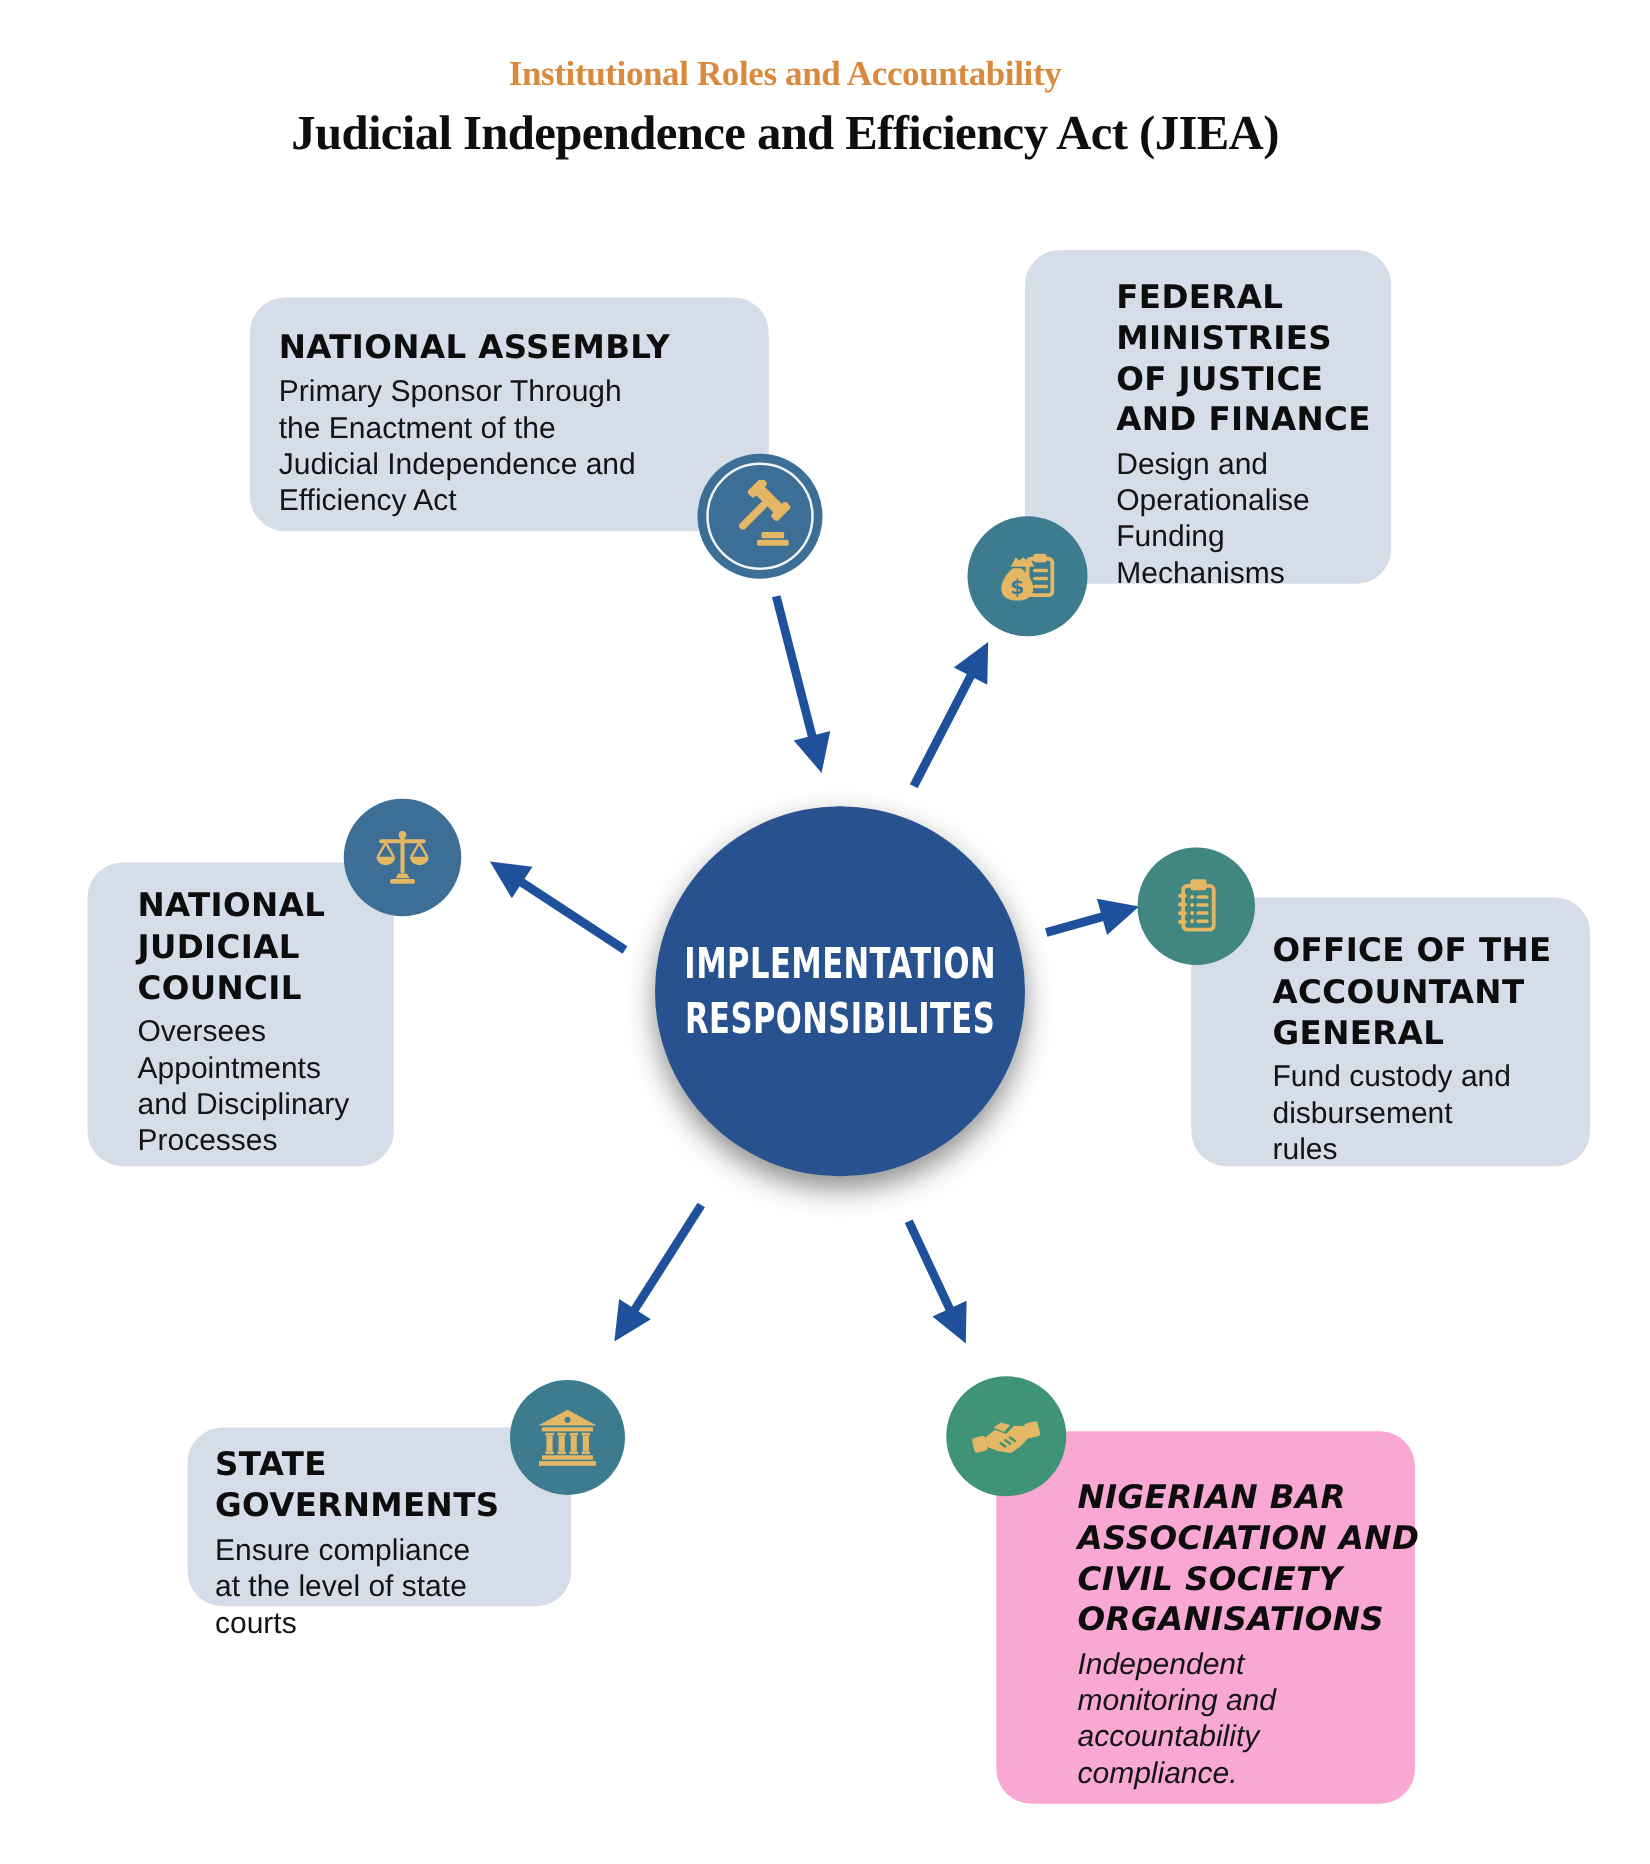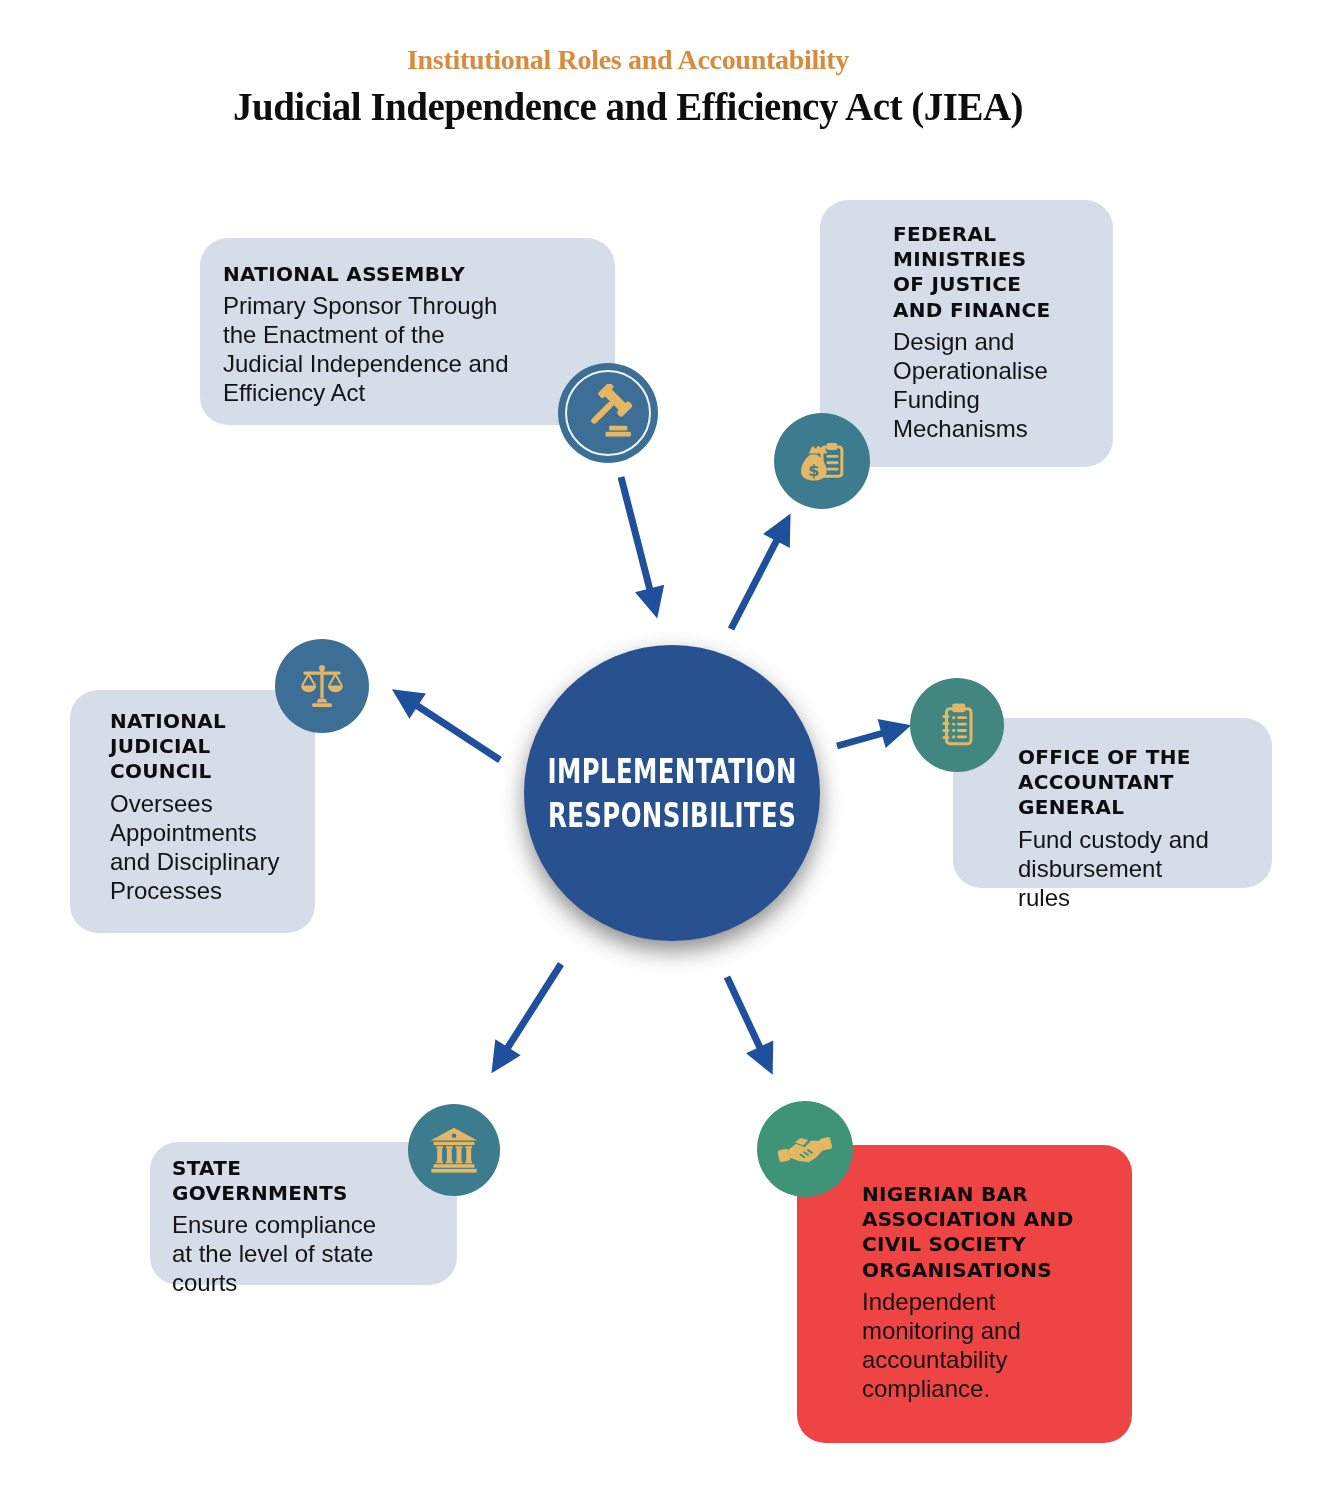--- a/index.html
+++ b/index.html
@@ -18,31 +18,31 @@
     letter-spacing:-0.5px;margin:0;
   }
   
   .arrows{position:absolute;left:0;top:0;pointer-events:none;}
   
   .card{
     position:absolute;border-radius:28px;box-sizing:border-box;
   }
   .card h3{
     margin:0 0 4px 0;font-family:"DejaVu Sans","Liberation Sans",sans-serif;
-    font-weight:bold;font-size:20px;line-height:1.26;color:#0d0d0d;
+    font-weight:bold;font-size:26px;line-height:1.26;color:#0d0d0d;
     letter-spacing:0.3px;white-space:pre-line;width:max-content;
   }
   .card p{
     margin:0;font-size:24px;line-height:1.21;color:#141414;
     white-space:pre-line;width:max-content;
   }
   #card-na{left:200px;top:238px;width:415px;height:187px;padding:24px 18px 0 23px;}
   #card-fm{left:820px;top:200px;width:293px;height:267px;padding:22px 10px 0 73px;}
   #card-njc{left:70px;top:690px;width:245px;height:243px;padding:19px 8px 0 40px;}
-  #card-oag{left:953px;top:718px;width:319px;height:170px;padding:27px 10px 0 65px;}
+  #card-oag{left:953px;top:718px;width:319px;height:215px;padding:27px 10px 0 65px;}
   #card-sg{left:150px;top:1142px;width:307px;height:143px;padding:14px 10px 0 22px;}
   #card-nba{left:797px;top:1145px;width:335px;height:298px;padding:37px 10px 0 65px;}
   
   .badge{
     position:absolute;border-radius:50%;display:flex;align-items:center;justify-content:center;
     z-index:3;
   }
   #badge-na{left:558px;top:363px;width:100px;height:100px;}
   #badge-na .ring{
     position:absolute;inset:7px;border:2.5px solid rgba(255,255,255,0.92);border-radius:50%;
@@ -129,21 +129,21 @@
   </div>
 
   <div class="card" id="card-sg" style="background-color: rgb(213, 221, 233);">
     <h3>STATE
 GOVERNMENTS</h3>
     <p>Ensure compliance
 at the level of state
 courts</p>
   </div>
 
-  <div class="card" id="card-nba" style="background-color: #ef4444;">
+  <div class="card" id="card-nba" style="background-color: #f9a8d4; font-style: italic;">
     <h3>NIGERIAN BAR
 ASSOCIATION AND
 CIVIL SOCIETY
 ORGANISATIONS</h3>
     <p>Independent
 monitoring and
 accountability
 compliance.</p>
   </div>
 

